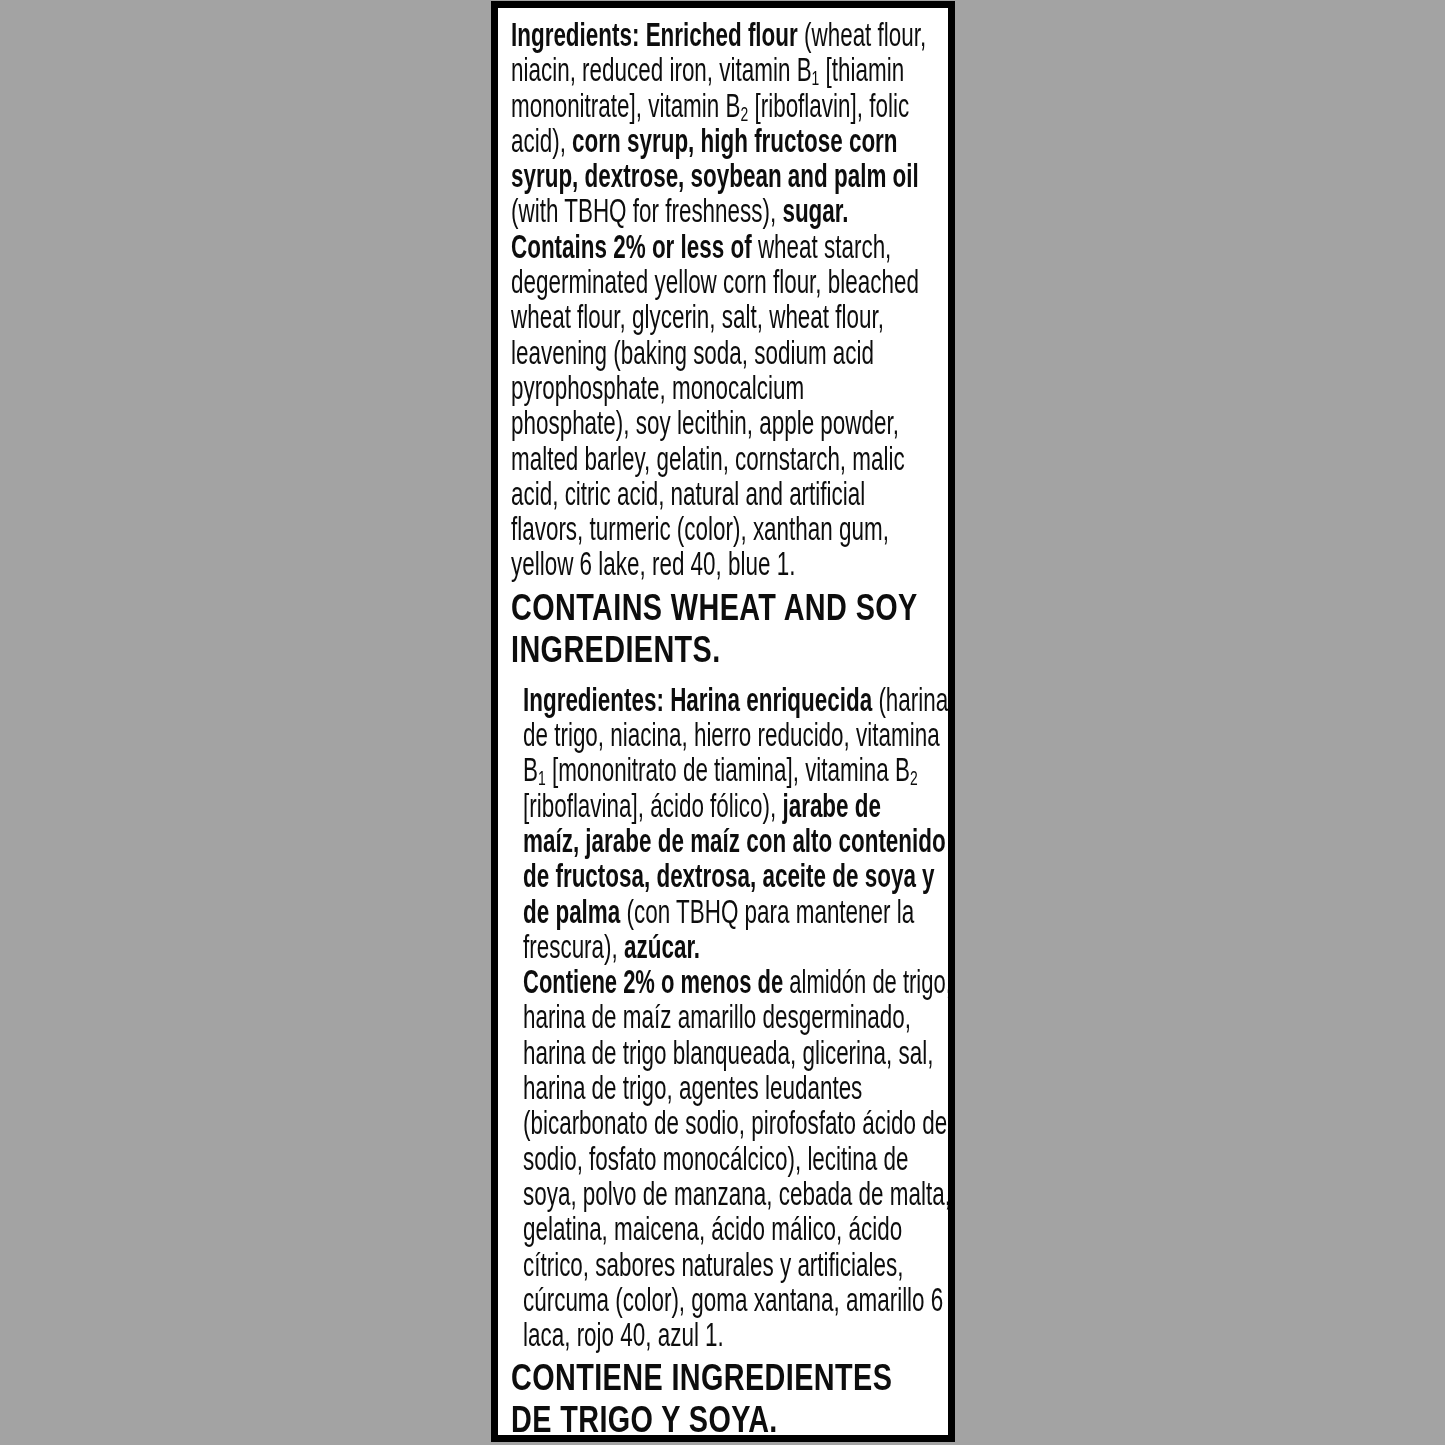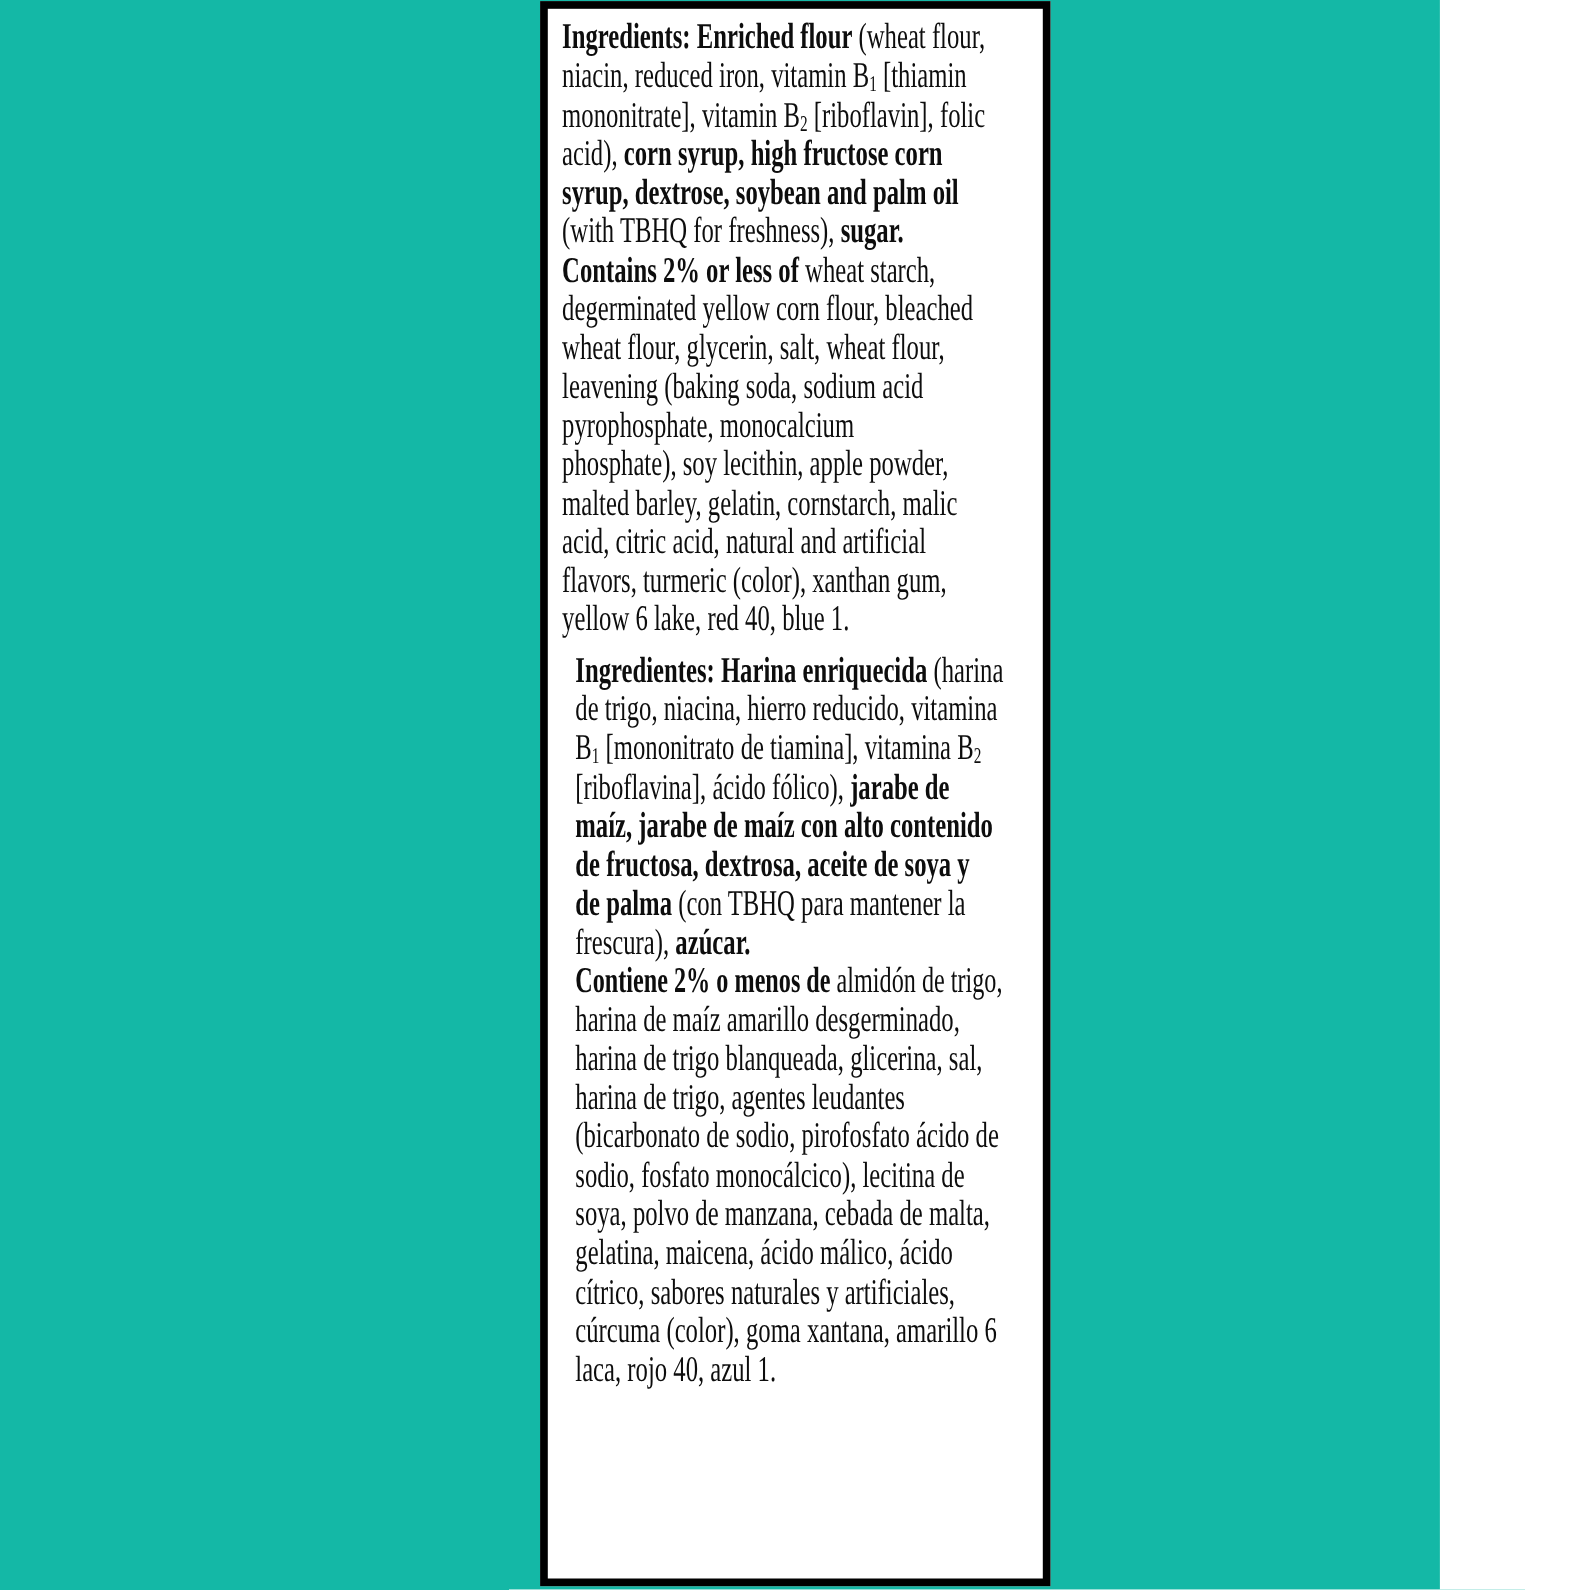--- a/index.html
+++ b/index.html
@@ -1,21 +1,21 @@
 <!DOCTYPE html>
 <html><head>
 <meta charset="utf-8">
 <style>
   html, body { margin: 0; padding: 0; background: #ffffff; }
   .canvas {
     position: relative;
-    width: 1309px;
+    width: 1445px;
     height: 1445px;
-    background: #14b8a6;
-    font-family: Liberation Serif, serif;
+    background: #a3a3a3;
+    font-family: Liberation Sans, sans-serif;
     color: #0d0d0d;
   }
   .label-box {
     position: absolute;
     left: 491px;
     top: 1px;
     width: 464px;
     height: 1441px;
     box-sizing: border-box;
     border: 7px solid #000000;
@@ -65,20 +65,24 @@
           <div class="line" style="transform: scaleX(0.68);"><span>degerminated yellow corn flour, bleached</span></div>
           <div class="line" style="transform: scaleX(0.68);"><span>wheat flour, glycerin, salt, wheat flour,</span></div>
           <div class="line" style="transform: scaleX(0.68);"><span>leavening (baking soda, sodium acid</span></div>
           <div class="line" style="transform: scaleX(0.68);"><span>pyrophosphate, monocalcium</span></div>
           <div class="line" style="transform: scaleX(0.68);"><span>phosphate), soy lecithin, apple powder,</span></div>
           <div class="line" style="transform: scaleX(0.68);"><span>malted barley, gelatin, cornstarch, malic</span></div>
           <div class="line" style="transform: scaleX(0.68);"><span>acid, citric acid, natural and artificial</span></div>
           <div class="line" style="transform: scaleX(0.68);"><span>flavors, turmeric (color), xanthan gum,</span></div>
           <div class="line" style="transform: scaleX(0.68);"><span>yellow 6 lake, red 40, blue 1.</span></div>
         </div>
+        <div class="section allergen">
+          <div class="line" style="transform: scaleX(0.8);"><span>CONTAINS WHEAT AND SOY</span></div>
+          <div class="line" style="transform: scaleX(0.8);"><span>INGREDIENTS.</span></div>
+        </div>
         <div class="section body spanish-body">
           <div class="line" style="transform: scaleX(0.68);"><span class="bold">Ingredientes: Harina enriquecida</span><span> (harina</span></div>
           <div class="line" style="transform: scaleX(0.68);"><span>de trigo, niacina, hierro reducido, vitamina</span></div>
           <div class="line" style="transform: scaleX(0.68);"><span>B</span><sub>1</sub><span> [mononitrato de tiamina], vitamina B</span><sub>2</sub></div>
           <div class="line" style="transform: scaleX(0.68);"><span>[riboflavina], ácido fólico), </span><span class="bold">jarabe de</span></div>
           <div class="line" style="transform: scaleX(0.68);"><span class="bold">maíz, jarabe de maíz con alto contenido</span></div>
           <div class="line" style="transform: scaleX(0.68);"><span class="bold">de fructosa, dextrosa, aceite de soya y</span></div>
           <div class="line" style="transform: scaleX(0.68);"><span class="bold">de palma</span><span> (con TBHQ para mantener la</span></div>
           <div class="line" style="transform: scaleX(0.68);"><span>frescura), </span><span class="bold">azúcar.</span></div>
           <div class="line" style="transform: scaleX(0.666149);"><span class="bold">Contiene 2% o menos de</span><span> almidón de trigo,</span></div>
@@ -86,15 +90,19 @@
           <div class="line" style="transform: scaleX(0.68);"><span>harina de trigo blanqueada, glicerina, sal,</span></div>
           <div class="line" style="transform: scaleX(0.68);"><span>harina de trigo, agentes leudantes</span></div>
           <div class="line" style="transform: scaleX(0.68);"><span>(bicarbonato de sodio, pirofosfato ácido de</span></div>
           <div class="line" style="transform: scaleX(0.68);"><span>sodio, fosfato monocálcico), lecitina de</span></div>
           <div class="line" style="transform: scaleX(0.68);"><span>soya, polvo de manzana, cebada de malta,</span></div>
           <div class="line" style="transform: scaleX(0.68);"><span>gelatina, maicena, ácido málico, ácido</span></div>
           <div class="line" style="transform: scaleX(0.68);"><span>cítrico, sabores naturales y artificiales,</span></div>
           <div class="line" style="transform: scaleX(0.68);"><span>cúrcuma (color), goma xantana, amarillo 6</span></div>
           <div class="line" style="transform: scaleX(0.68);"><span>laca, rojo 40, azul 1.</span></div>
         </div>
+        <div class="section allergen">
+          <div class="line" style="transform: scaleX(0.8);"><span>CONTIENE INGREDIENTES</span></div>
+          <div class="line" style="transform: scaleX(0.8);"><span>DE TRIGO Y SOYA.</span></div>
+        </div>
       </div>
   </div>
 </div>
 
 </body></html>

